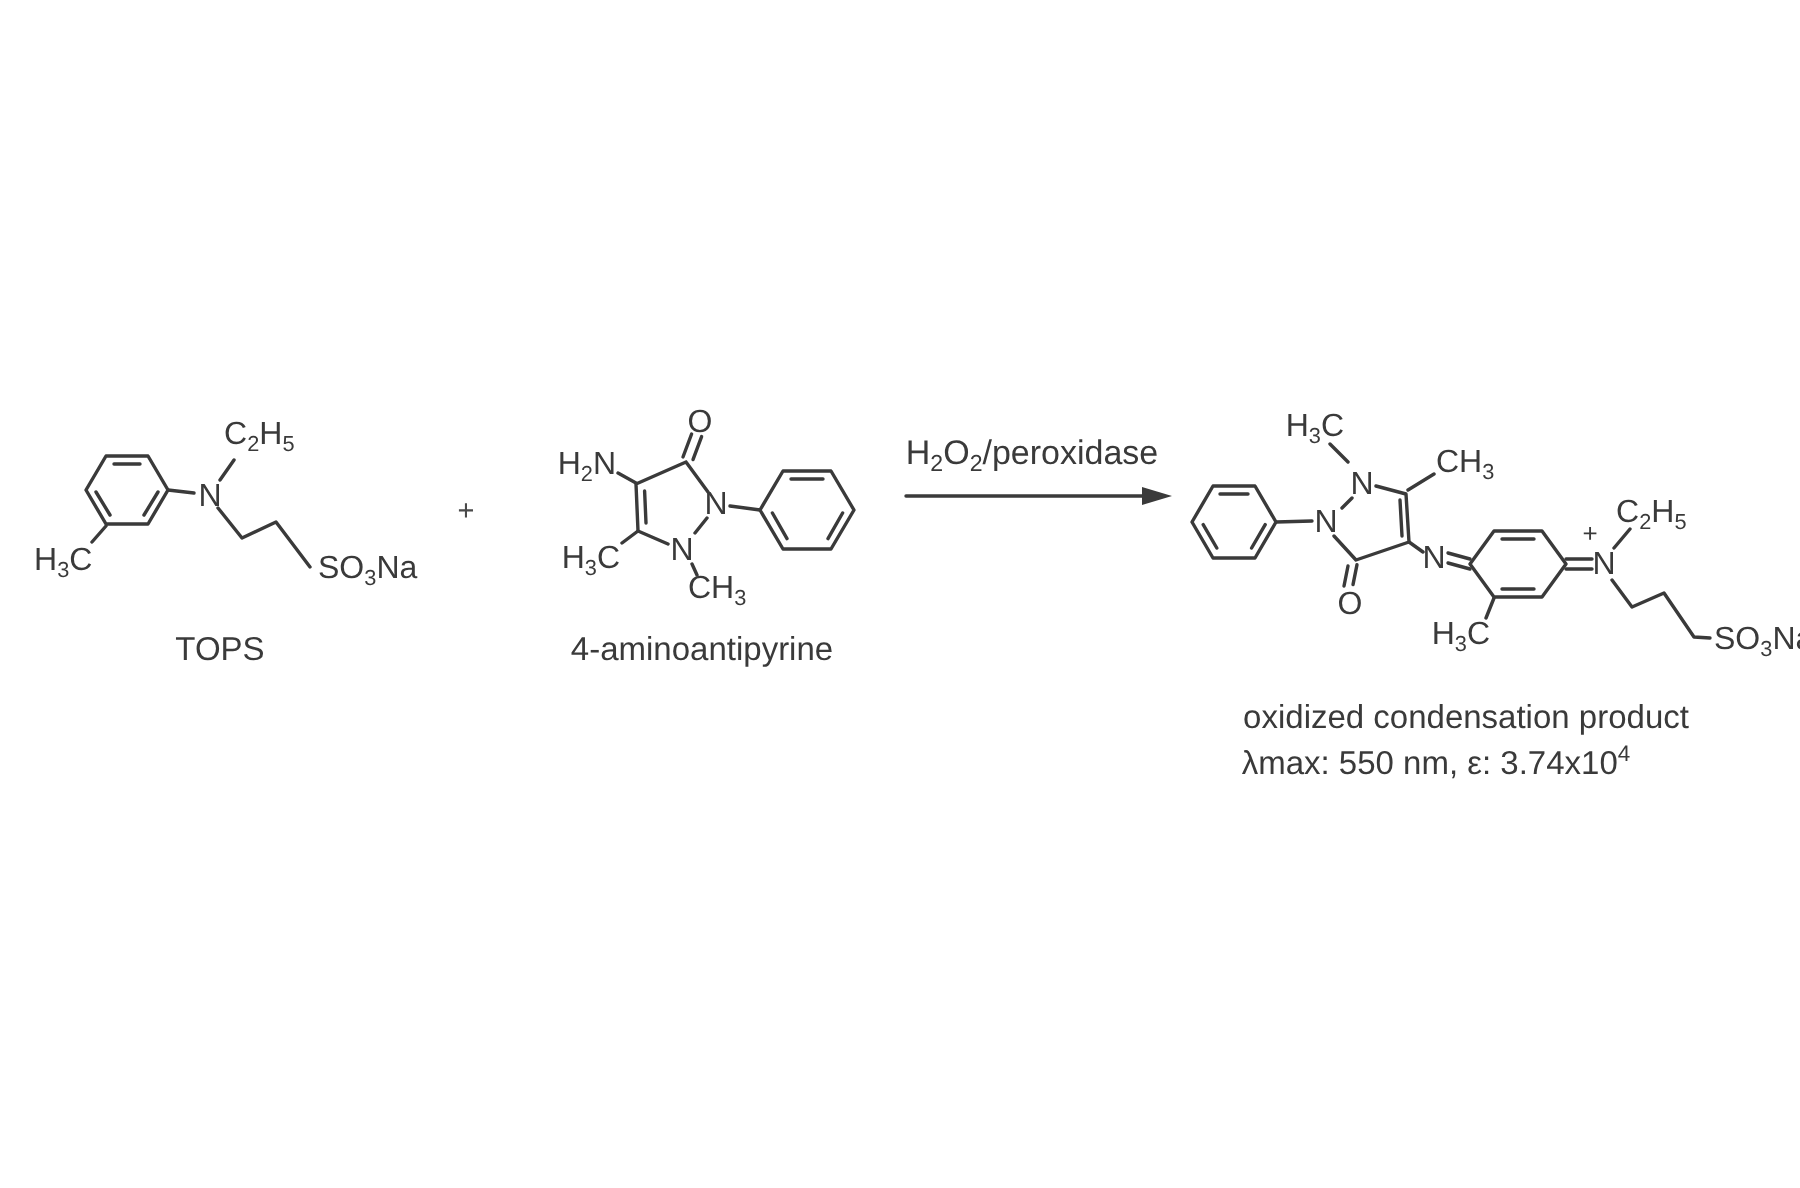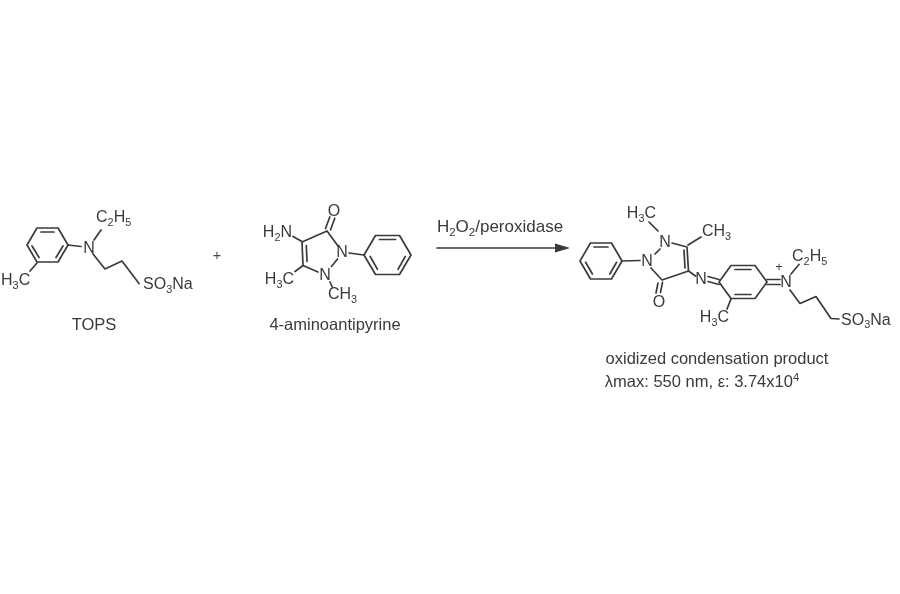--- a/index.html
+++ b/index.html
@@ -1,17 +1,17 @@
 <!DOCTYPE html>
 <html><head>
 <meta charset="utf-8">
 <style>
   html,body{margin:0;padding:0;background:#ffffff;}
   body{width:900px;height:594px;position:relative;overflow:hidden;}
-  .canvas{position:absolute;inset:0;}
+  .canvas{position:absolute;inset:0;margin-left:16px;}
   svg{display:block;width:900px;height:594px;}
   .bond{stroke:#3a3a3a;stroke-width:1.7;fill:none;stroke-linecap:round;stroke-linejoin:round;}
   .atom{fill:#3a3a3a;font-family:"Liberation Sans",sans-serif;font-size:16px;}
   .caption{fill:#3a3a3a;font-family:"Liberation Sans",sans-serif;font-size:16.5px;}
   .arrowlabel{fill:#3a3a3a;font-family:"Liberation Sans",sans-serif;font-size:17px;}
   .plus{fill:#4a4a4a;font-family:"Liberation Sans",sans-serif;font-size:14.5px;}
   .charge{fill:#3a3a3a;font-family:"Liberation Sans",sans-serif;font-size:13px;}
   .arrowhead{fill:#3a3a3a;stroke:none;}
 </style>
 </head>

